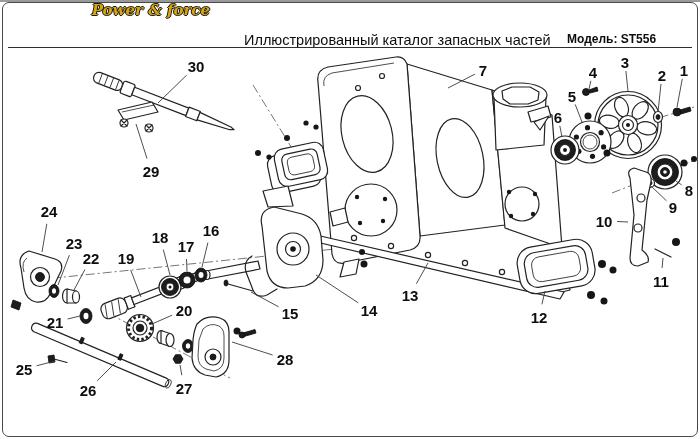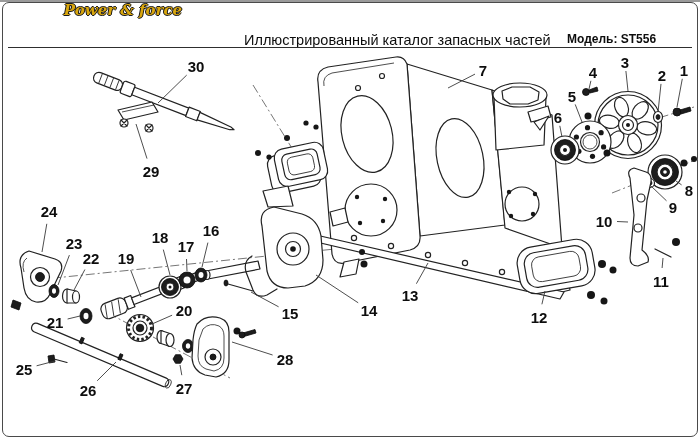--- a/index.html
+++ b/index.html
@@ -6,21 +6,21 @@
   .page{position:relative;width:700px;height:439px;background:#ffffff;overflow:hidden;
         font-family:"Liberation Sans",sans-serif}
   .topline{position:absolute;top:0;left:0;right:0;height:2px;background:#9a9a9a}
   .frame{position:absolute;inset:2px;border:1.5px solid #4a4a4a;border-radius:7px;pointer-events:none}
   .logo{position:absolute;left:36px;top:4px;width:178px;text-align:center;line-height:1}
   .logo-main{font-family:"DejaVu Serif",serif;font-style:italic;font-weight:bold;
              font-size:24px;color:#101010;letter-spacing:.5px;white-space:nowrap}
   .logo-main .cap{font-size:32px}
   .logo-reg{font-size:9px;vertical-align:super}
   .logo-tag{font-family:"DejaVu Serif",serif;font-style:italic;font-weight:bold;font-size:15px;
-            color:#d9a60d;padding-right:4px;margin-top:-1px;
+            color:#d9a60d;text-align:right;padding-right:4px;margin-top:-1px;
             text-shadow:-1px 0 0 #1a1a1a,1px 0 0 #1a1a1a,0 -1px 0 #1a1a1a,0 1px 0 #1a1a1a}
   .title{position:absolute;left:244px;top:32px;font-size:14.5px;font-weight:400;color:#0d0d0d;white-space:nowrap}
   .model{position:absolute;left:567px;top:32px;font-size:12px;font-weight:600;color:#0d0d0d;white-space:nowrap}
   .rule{position:absolute;left:8px;right:8px;top:47px;height:1px;background:#2e2e2e}
   svg.diagram{position:absolute;left:0;top:0}
   .ln{fill:none;stroke:#222;stroke-width:1.2;stroke-linejoin:round;stroke-linecap:round}
   .th{fill:none;stroke:#222;stroke-width:.8;stroke-linejoin:round}
   .fw{fill:#fff;stroke:#222;stroke-width:1.2;stroke-linejoin:round}
   .dk{fill:#1d1d1d;stroke:#0a0a0a;stroke-width:.8}
   .wh{fill:#fff;stroke:none}

